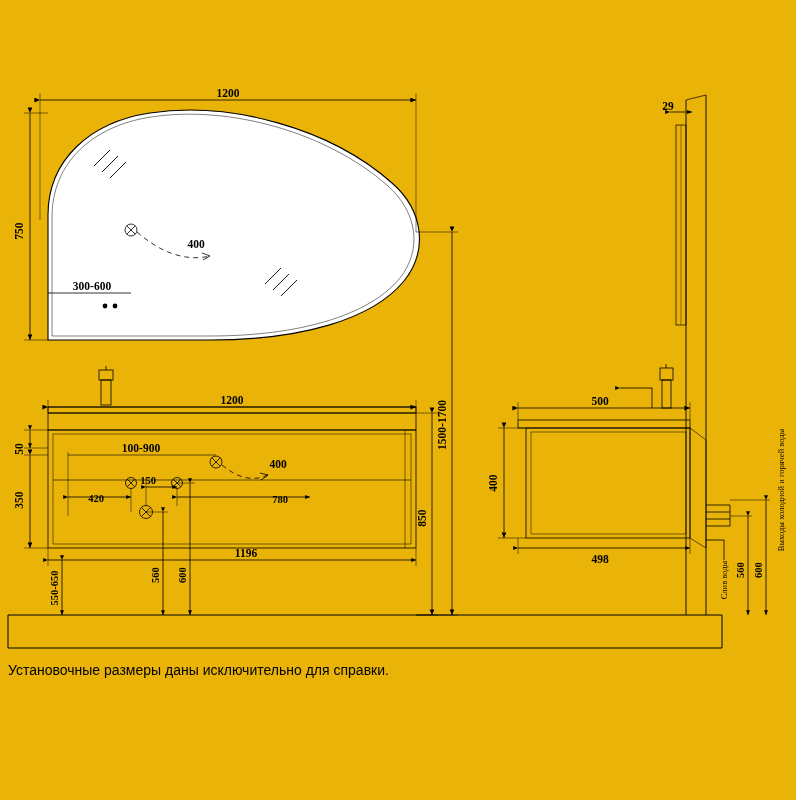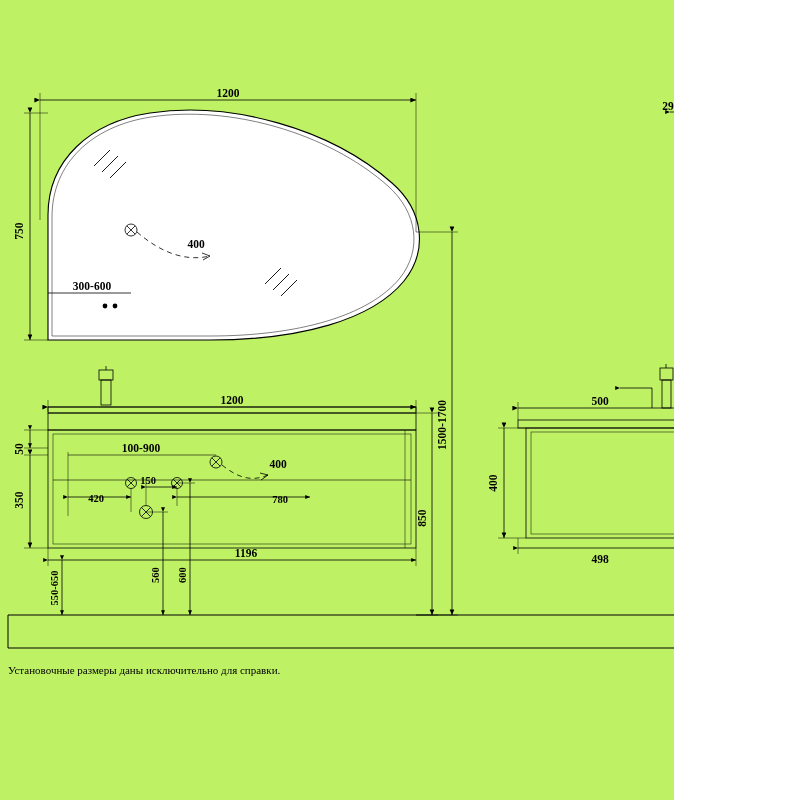--- a/index.html
+++ b/index.html
@@ -6,39 +6,40 @@
     margin: 0;
     padding: 0;
     background: #ffffff;
   }
   body {
     font-family: "Liberation Serif", serif;
     color: #000000;
   }
   #sheet {
     position: relative;
-    width: 674px;
+    width: 768px;
     height: 800px;
-    background: #bef264;
+    background: #eab308;
     overflow: hidden;
+    padding-left: 28px;
   }
   #drawing {
     position: absolute;
     left: 0;
     top: 0;
     width: 800px;
     height: 800px;
   }
   .note-block {
     position: absolute;
     left: 8px;
     top: 660px;
     width: 640px;
-    font-family: Liberation Serif, serif;
-    font-size: 11px;
+    font-family: Liberation Sans, sans-serif;
+    font-size: 14px;
     line-height: 21px;
     color: #000;
   }
   .note-line {
     white-space: nowrap;
   }
   svg text {
     font-family: "Liberation Serif", serif;
     fill: #000000;
   }

